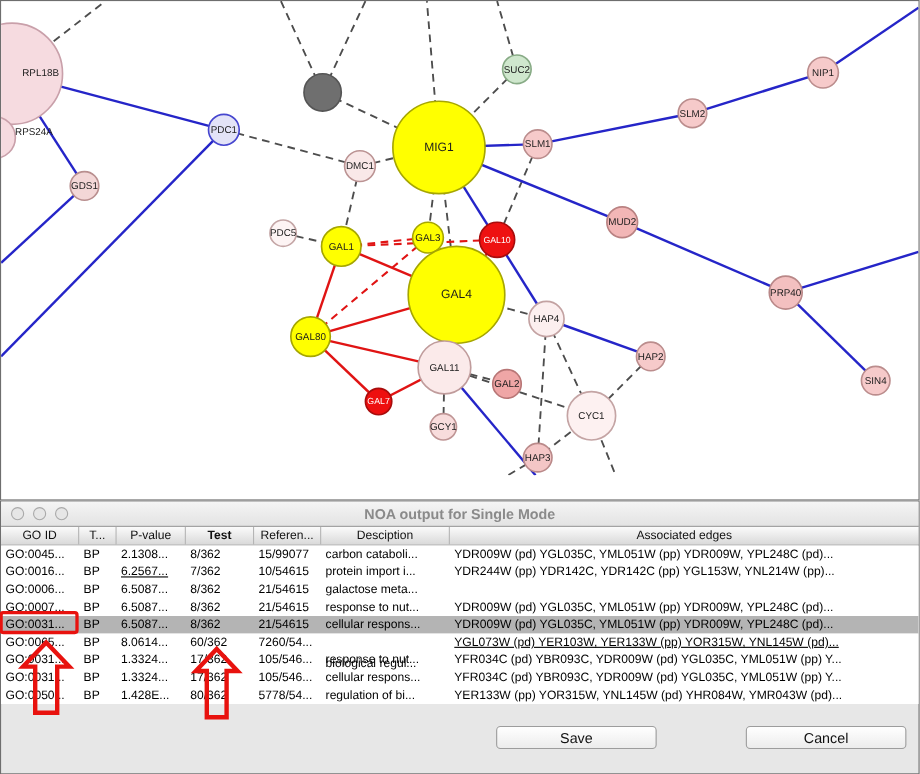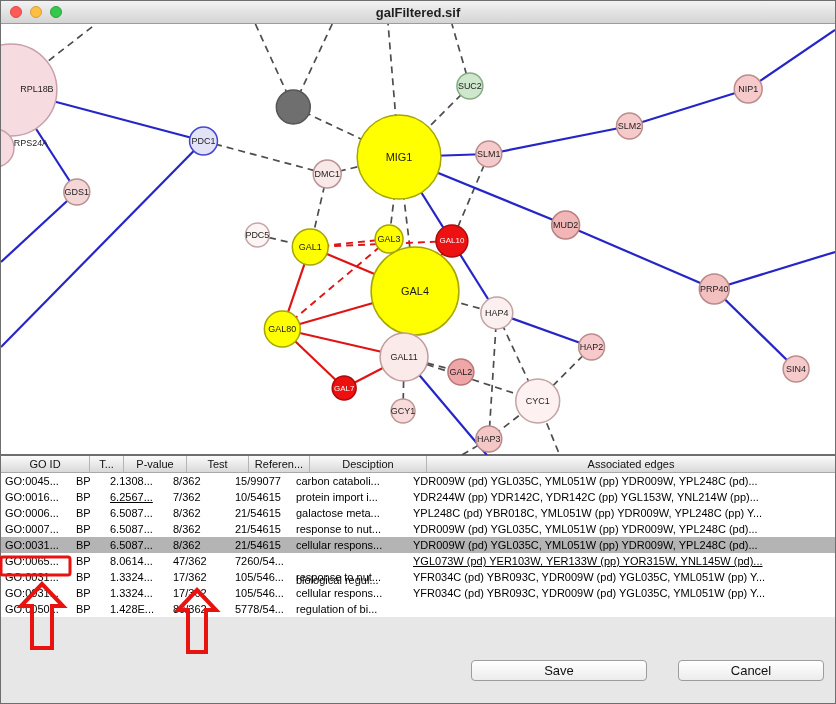--- a/index.html
+++ b/index.html
@@ -27,36 +27,28 @@
       display:flex;align-items:center;justify-content:center;overflow:hidden;white-space:nowrap}
   .th:last-child{border-right:none;flex:1}
   .tbody{background:#fff;height:144px;overflow:hidden}
   .tr{display:flex;height:16px;align-items:center;background:#fff}
   .tr.selected{background:#b4b4b4}
   .td{box-sizing:border-box;padding:0 4px;font-size:11px;color:#000;white-space:nowrap;overflow:hidden}
   .td:last-child{flex:1}
   .mac-btn{position:absolute;height:21px;border:1px solid #9d9d9d;border-radius:4px;
            background:linear-gradient(180deg,#ffffff,#ececec);font-size:13px;color:#111;
            font-family:"Liberation Sans",sans-serif;box-shadow:0 1px 0 rgba(255,255,255,.7) inset}
-  #save-btn{left:470px;top:204px;width:176px}
+  #save-btn{left:450px;top:204px;width:146px}
   #cancel-btn{left:677px;top:204px;width:146px}
   #annot-svg{position:absolute;left:0;top:0;width:836px;height:704px;pointer-events:none;z-index:60}
 </style>
 </head>
 <body>
 
 <div class="window" id="graph-window">
-  <div class="titlebar">
-    <span class="traffic">
-      <span class="tl red"></span>
-      <span class="tl yellow"></span>
-      <span class="tl green"></span>
-    </span>
-    <span class="title">galFiltered.sif</span>
-  </div>
   <svg id="graph-svg" viewBox="0 0 836 431" preserveAspectRatio="none">
       <line x1="255" y1="0" x2="293" y2="83" stroke="#4d4d4d" stroke-width="1.7" stroke-dasharray="7,5"></line>
       <line x1="332" y1="0" x2="293" y2="83" stroke="#4d4d4d" stroke-width="1.7" stroke-dasharray="7,5"></line>
       <line x1="293" y1="83" x2="399" y2="133" stroke="#4d4d4d" stroke-width="1.7" stroke-dasharray="7,5"></line>
       <line x1="203" y1="117" x2="327" y2="150" stroke="#4d4d4d" stroke-width="1.7" stroke-dasharray="7,5"></line>
       <line x1="327" y1="150" x2="399" y2="133" stroke="#4d4d4d" stroke-width="1.7" stroke-dasharray="7,5"></line>
       <line x1="327" y1="150" x2="310" y2="223" stroke="#4d4d4d" stroke-width="1.7" stroke-dasharray="7,5"></line>
       <line x1="399" y1="133" x2="388" y2="0" stroke="#4d4d4d" stroke-width="1.7" stroke-dasharray="7,5"></line>
       <line x1="470" y1="62" x2="452" y2="0" stroke="#4d4d4d" stroke-width="1.7" stroke-dasharray="7,5"></line>
       <line x1="470" y1="62" x2="399" y2="133" stroke="#4d4d4d" stroke-width="1.7" stroke-dasharray="7,5"></line>
@@ -154,25 +146,33 @@
       <text x="404" y="333" text-anchor="middle" dominant-baseline="central" font-size="9" fill="#1c1c1c">GAL11</text>
       <text x="461" y="348" text-anchor="middle" dominant-baseline="central" font-size="9" fill="#1c1c1c">GAL2</text>
       <text x="344" y="364" text-anchor="middle" dominant-baseline="central" font-size="8" fill="#ffffff">GAL7</text>
       <text x="403" y="387" text-anchor="middle" dominant-baseline="central" font-size="9" fill="#1c1c1c">GCY1</text>
       <text x="538" y="377" text-anchor="middle" dominant-baseline="central" font-size="9" fill="#1c1c1c">CYC1</text>
       <text x="489" y="415" text-anchor="middle" dominant-baseline="central" font-size="9" fill="#1c1c1c">HAP3</text>
     </svg>
 </div>
 
 <div class="window" id="table-window">
+  <div class="titlebar inactive">
+    <span class="traffic">
+      <span class="tl gray"></span>
+      <span class="tl gray"></span>
+      <span class="tl gray"></span>
+    </span>
+    <span class="title">NOA output for Single Mode</span>
+  </div>
   <div class="thead" id="thead">
-      <div class="th" style="width: 89px;">GO ID</div>
+      <div class="th" style="width: 71px;">GO ID</div>
       <div class="th" style="width: 34px;">T...</div>
       <div class="th" style="width: 63px;">P-value</div>
-      <div class="th" style="width: 62px;">Test</div>
+      <div class="th" style="width: 62px; font-weight: bold;">Test</div>
       <div class="th" style="width: 61px;">Referen...</div>
       <div class="th" style="width: 117px;">Desciption</div>
       <div class="th" style="width: 428px;">Associated edges</div>
     </div>
   <div class="tbody" id="tbody">
       <div class="tr">
         <div class="td" style="width: 71px;">GO:0045...</div>
         <div class="td" style="width: 34px;">BP</div>
         <div class="td" style="width: 63px;">2.1308...</div>
         <div class="td" style="width: 62px;">8/362</div>
@@ -189,21 +189,20 @@
         <div class="td" style="width: 117px;">protein import i...</div>
         <div class="td" style="width: 428px;">YDR244W (pp) YDR142C, YDR142C (pp) YGL153W, YNL214W (pp)...</div>
       </div>
       <div class="tr">
         <div class="td" style="width: 71px;">GO:0006...</div>
         <div class="td" style="width: 34px;">BP</div>
         <div class="td" style="width: 63px;">6.5087...</div>
         <div class="td" style="width: 62px;">8/362</div>
         <div class="td" style="width: 61px;">21/54615</div>
         <div class="td" style="width: 117px;">galactose meta...</div>
-        <div class="td" style="width: 428px;">YPL248C (pd) YBR018C, YML051W (pp) YDR009W, YPL248C (pp) Y...</div>
       </div>
       <div class="tr">
         <div class="td" style="width: 71px;">GO:0007...</div>
         <div class="td" style="width: 34px;">BP</div>
         <div class="td" style="width: 63px;">6.5087...</div>
         <div class="td" style="width: 62px;">8/362</div>
         <div class="td" style="width: 61px;">21/54615</div>
         <div class="td" style="width: 117px;">response to nut...</div>
         <div class="td" style="width: 428px;">YDR009W (pd) YGL035C, YML051W (pp) YDR009W, YPL248C (pd)...</div>
       </div>
@@ -213,21 +212,21 @@
         <div class="td" style="width: 63px;">6.5087...</div>
         <div class="td" style="width: 62px;">8/362</div>
         <div class="td" style="width: 61px;">21/54615</div>
         <div class="td" style="width: 117px;">cellular respons...</div>
         <div class="td" style="width: 428px;">YDR009W (pd) YGL035C, YML051W (pp) YDR009W, YPL248C (pd)...</div>
       </div>
       <div class="tr">
         <div class="td" style="width: 71px;">GO:0065...</div>
         <div class="td" style="width: 34px;">BP</div>
         <div class="td" style="width: 63px;">8.0614...</div>
-        <div class="td" style="width: 62px;">47/362</div>
+        <div class="td" style="width: 62px;">60/362</div>
         <div class="td" style="width: 61px;">7260/54...</div>
         <div class="td" style="width: 117px; margin-top: 38px;">biological regul...</div>
         <div class="td" style="width: 428px; text-decoration: underline;">YGL073W (pd) YER103W, YER133W (pp) YOR315W, YNL145W (pd)...</div>
       </div>
       <div class="tr">
         <div class="td" style="width: 71px;">GO:0031...</div>
         <div class="td" style="width: 34px;">BP</div>
         <div class="td" style="width: 63px;">1.3324...</div>
         <div class="td" style="width: 62px;">17/362</div>
         <div class="td" style="width: 61px;">105/546...</div>
@@ -243,20 +242,21 @@
         <div class="td" style="width: 117px;">cellular respons...</div>
         <div class="td" style="width: 428px;">YFR034C (pd) YBR093C, YDR009W (pd) YGL035C, YML051W (pp) Y...</div>
       </div>
       <div class="tr">
         <div class="td" style="width: 71px;">GO:0050...</div>
         <div class="td" style="width: 34px;">BP</div>
         <div class="td" style="width: 63px;">1.428E...</div>
         <div class="td" style="width: 62px;">80/362</div>
         <div class="td" style="width: 61px;">5778/54...</div>
         <div class="td" style="width: 117px;">regulation of bi...</div>
+        <div class="td" style="width: 428px;">YER133W (pp) YOR315W, YNL145W (pd) YHR084W, YMR043W (pd)...</div>
       </div>
     </div>
   <button class="mac-btn" id="save-btn">Save</button>
   <button class="mac-btn" id="cancel-btn">Cancel</button>
 </div>
 
 <svg id="annot-svg">
     <rect x="1" y="557" width="69" height="18" fill="none" stroke="#e8120e" stroke-width="3" rx="2"></rect>
     <polygon points="42,584 63,606 52,606 52,648 32,648 32,606 21,606" fill="none" stroke="#e8120e" stroke-width="4" stroke-linejoin="miter"></polygon>
     <polygon points="197,590 216,610 206,610 206,652 188,652 188,610 178,610" fill="none" stroke="#e8120e" stroke-width="4" stroke-linejoin="miter"></polygon>

